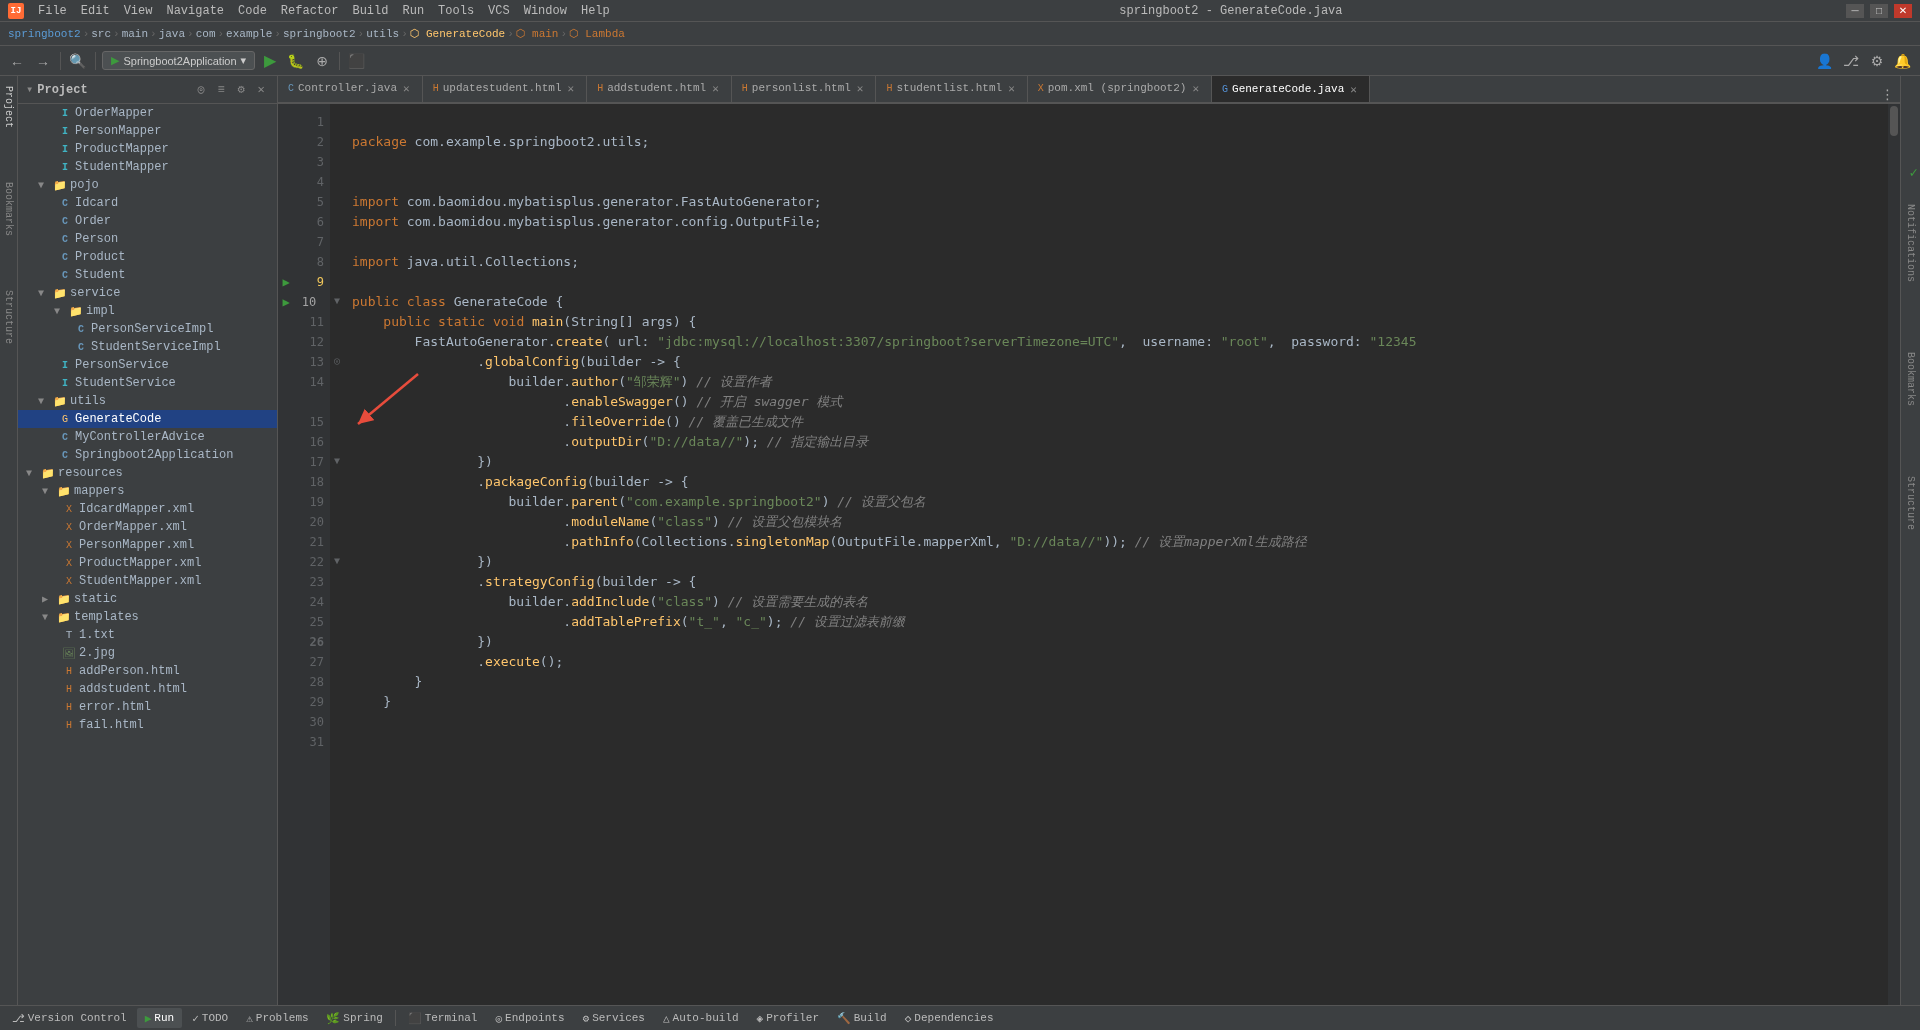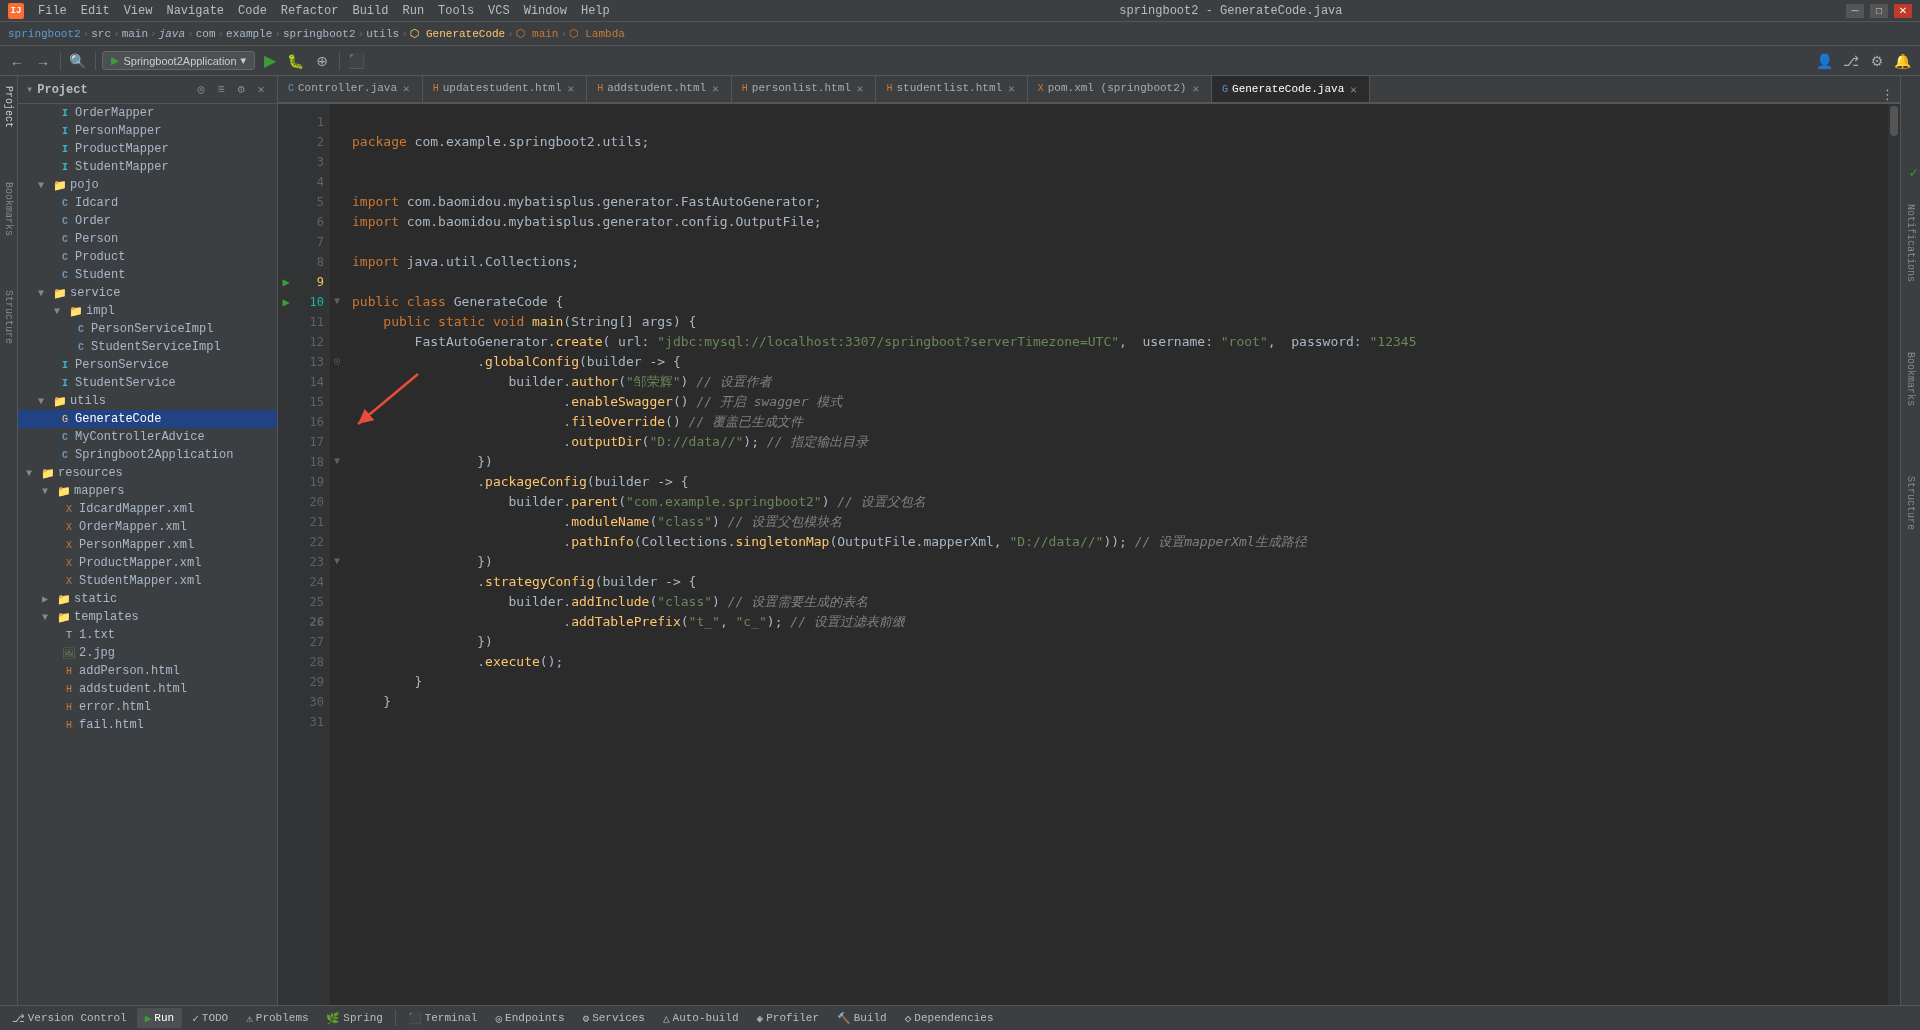--- a/index.html
+++ b/index.html
@@ -113,21 +113,21 @@
     </div>
   </div>
 
   <div id="breadcrumb">
     <span style="color:#5b9bd5; cursor:pointer;">springboot2</span>
     <span class="breadcrumb-sep">›</span>
     <span style="cursor:pointer;">src</span>
     <span class="breadcrumb-sep">›</span>
     <span style="cursor:pointer;">main</span>
     <span class="breadcrumb-sep">›</span>
-    <span style="cursor:pointer;font-style:italic;">java</span>
+    <span style="cursor:pointer;">java</span>
     <span class="breadcrumb-sep">›</span>
     <span style="cursor:pointer;">com</span>
     <span class="breadcrumb-sep">›</span>
     <span style="cursor:pointer;">example</span>
     <span class="breadcrumb-sep">›</span>
     <span style="cursor:pointer;">springboot2</span>
     <span class="breadcrumb-sep">›</span>
     <span style="cursor:pointer;">utils</span>
     <span class="breadcrumb-sep">›</span>
     <span style="color:#ffc66d; cursor:pointer;">⬡ GenerateCode</span>
@@ -401,26 +401,26 @@
         <div style="width:36px; background:#313335; padding:8px 0; text-align:right; color:#606366; font-size:12px; line-height:20px; flex-shrink:0; user-select:none; font-family:Consolas,monospace;">
           <span style="display:block; padding-right:6px;">1</span>
           <span style="display:block; padding-right:6px;">2</span>
           <span style="display:block; padding-right:6px;">3</span>
           <span style="display:block; padding-right:6px;">4</span>
           <span style="display:block; padding-right:6px;">5</span>
           <span style="display:block; padding-right:6px;">6</span>
           <span style="display:block; padding-right:6px;">7</span>
           <span style="display:block; padding-right:6px;">8</span>
           <span style="display:block; padding-right:6px; color:#f1c75b;">9</span>
-          <span style="display:block; padding-right:6px; color:#14b8a6;">10</span>
+          <span style="display:block; padding-right:6px; color:#a3a3a3;text-align:center;">10</span>
           <span style="display:block; padding-right:6px;">11</span>
           <span style="display:block; padding-right:6px;">12</span>
           <span style="display:block; padding-right:6px;">13</span>
           <span style="display:block; padding-right:6px;">14</span>
-          <span style="display:block; padding-right:6px;">15</span>
+          <span style="display:block; padding-right:6px;margin-top:20px;">15</span>
           <span style="display:block; padding-right:6px;">16</span>
           <span style="display:block; padding-right:6px;">17</span>
           <span style="display:block; padding-right:6px;">18</span>
           <span style="display:block; padding-right:6px;">19</span>
           <span style="display:block; padding-right:6px;">20</span>
           <span style="display:block; padding-right:6px;">21</span>
           <span style="display:block; padding-right:6px;">22</span>
           <span style="display:block; padding-right:6px;">23</span>
           <span style="display:block; padding-right:6px;">24</span>
           <span style="display:block; padding-right:6px;">25</span>

